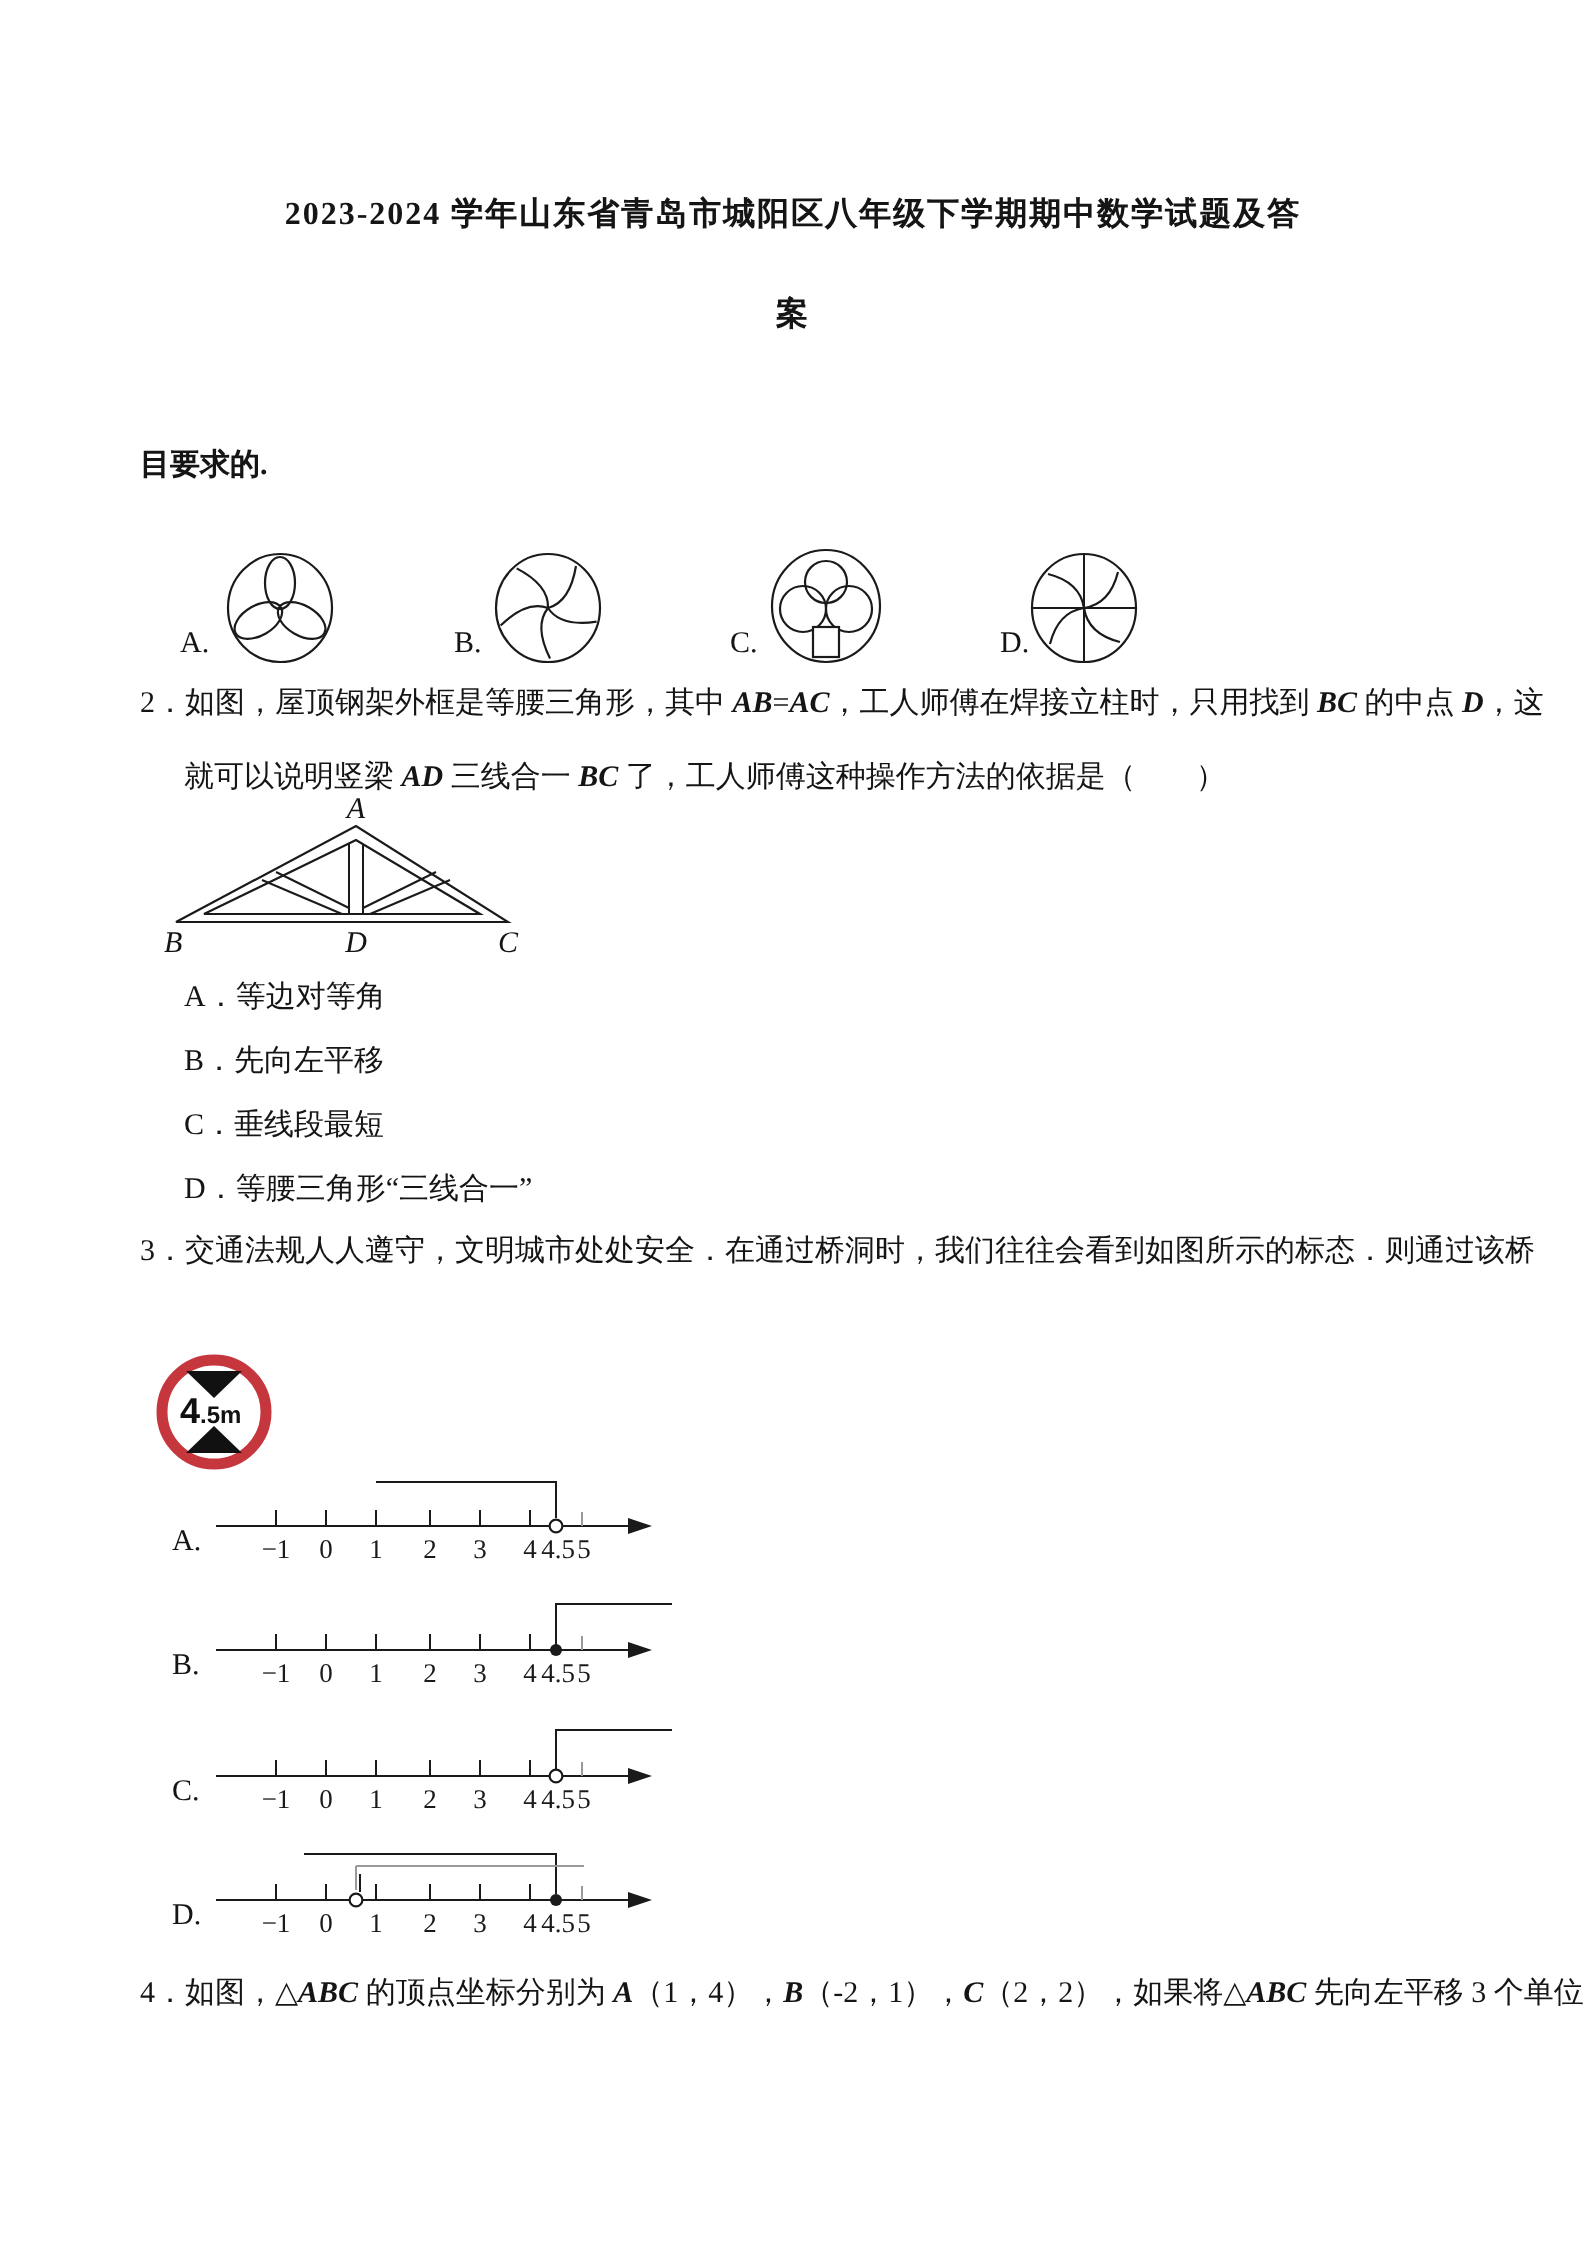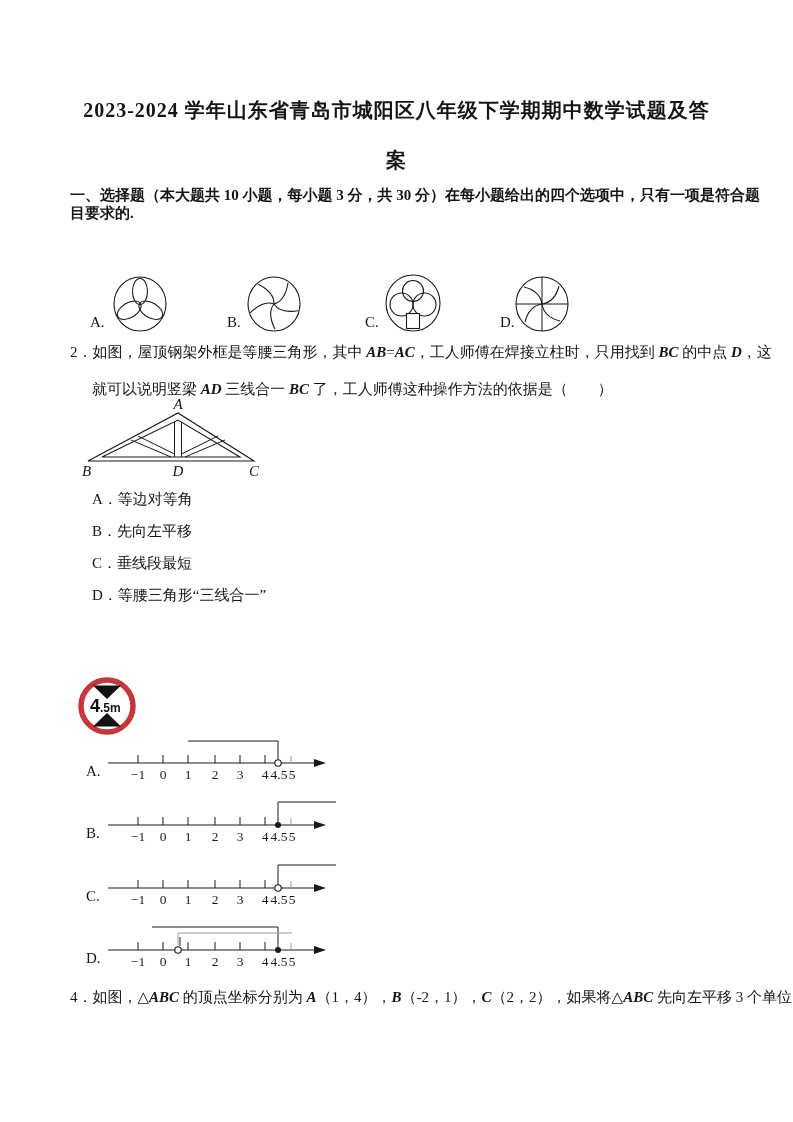--- a/index.html
+++ b/index.html
@@ -1,42 +1,41 @@
 <!DOCTYPE html>
 <html><head>
 <meta charset="utf-8">
 <style>
   html,body{margin:0;padding:0;background:#e8e8e8;}
   .page{position:relative;width:793px;height:1122px;background:#ffffff;margin:0 auto;
         font-family:"Liberation Serif","DejaVu Serif",serif;color:#151515;overflow:hidden;}
   .txt{position:absolute;font-size:15px;line-height:1.25;white-space:nowrap;}
   .bold{font-weight:700;}
   .c{left:0;width:100%;text-align:center;}
-  .title{position:absolute;font-size:20px;font-weight:700;letter-spacing:1px;}
+  .title{position:absolute;font-size:16px;font-weight:700;letter-spacing:1px;}
   i{font-style:italic;font-weight:bold;}
   svg{position:absolute;overflow:visible;}
   .stroke{fill:none;stroke:#1a1a1a;stroke-width:1.1;}
   .thin{fill:none;stroke:#1a1a1a;stroke-width:1;}
   .gray{stroke:#9a9a9a;}
   .open{fill:#ffffff;stroke:#1a1a1a;stroke-width:1.1;}
   .dot{fill:#1a1a1a;stroke:none;}
   .ticktext text{font-size:13.5px;fill:#1a1a1a;font-family:"Liberation Serif","DejaVu Serif",serif;}
   .lbl{font-size:15px;font-style:italic;fill:#151515;font-family:"Liberation Serif","DejaVu Serif",serif;}
   .signtext{font-weight:700;fill:#111;font-family:"Liberation Sans","DejaVu Sans",sans-serif;}
 </style>
 </head>
 <body>
 
 <div class="page">
 
   <div class="title c" style="top:97px">2023-2024 学年山东省青岛市城阳区八年级下学期期中数学试题及答</div>
   <div class="title c" style="top:147px">案</div>
 
-  <div class="txt bold" style="left:70px;top:186px">一、选择题（本大题共 10 小题，每小题 3 分，共 30 分）在每小题给出的四个选项中，只有一项是符合题</div>
-  <div class="txt bold" style="left:70px;top:204px">目要求的.</div>
+  <div class="txt bold" style="left:70px;top:224px">目要求的.</div>
 
 
   <span class="txt" style="left:90px;top:313px">A.</span>
   <span class="txt" style="left:227px;top:313px">B.</span>
   <span class="txt" style="left:365px;top:313px">C.</span>
   <span class="txt" style="left:500px;top:313px">D.</span>
 
   <svg style="left:112px;top:276px" width="56" height="56" viewBox="0 0 56 56">
     <ellipse class="stroke" cx="28" cy="28" rx="26" ry="27"></ellipse>
     <ellipse class="stroke" cx="28" cy="15.5" rx="7.5" ry="13"></ellipse>
@@ -87,20 +86,21 @@
     <text class="lbl" x="4" y="80">B</text>
     <text class="lbl" x="100" y="80" text-anchor="middle">D</text>
     <text class="lbl" x="176" y="80" text-anchor="middle">C</text>
   </svg>
 
   <div class="txt" style="left:92px;top:490px">A．等边对等角</div>
   <div class="txt" style="left:92px;top:522px">B．先向左平移</div>
   <div class="txt" style="left:92px;top:554px">C．垂线段最短</div>
   <div class="txt" style="left:92px;top:586px">D．等腰三角形“三线合一”</div>
 
+  <div class="txt" style="left:70px;top:617px">3．交通法规人人遵守，文明城市处处安全．在通过桥洞时，我们往往会看到如图所示的标态．则通过该桥</div>
 
   <svg style="left:77px;top:676px" width="60" height="60" viewBox="0 0 60 60">
     <circle cx="30" cy="30" r="26" fill="#ffffff" stroke="#c5373d" stroke-width="5.5"></circle>
     <path d="M16 9.5 L44 9.5 L30 23 Z" fill="#111111"></path>
     <path d="M30 37 L16 50.5 L44 50.5 Z" fill="#111111"></path>
     <text x="13" y="35.5" class="signtext"><tspan font-size="18">4</tspan><tspan font-size="12">.5m</tspan></text>
   </svg>
 
   <span class="txt" style="left:86px;top:762px">A.</span>
   <span class="txt" style="left:86px;top:824px">B.</span>

